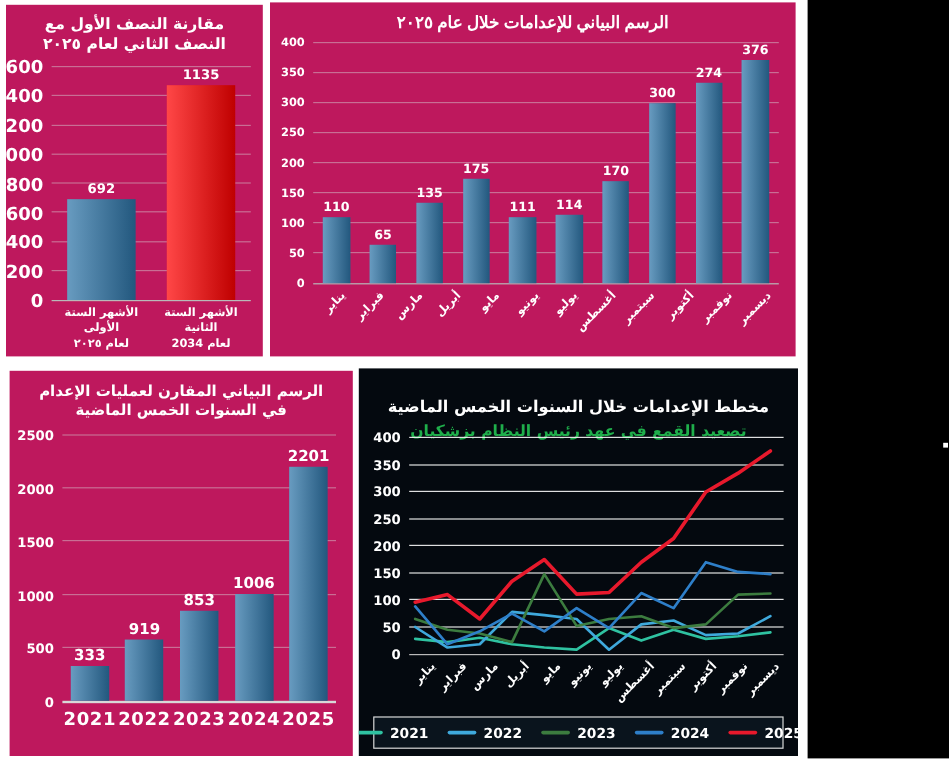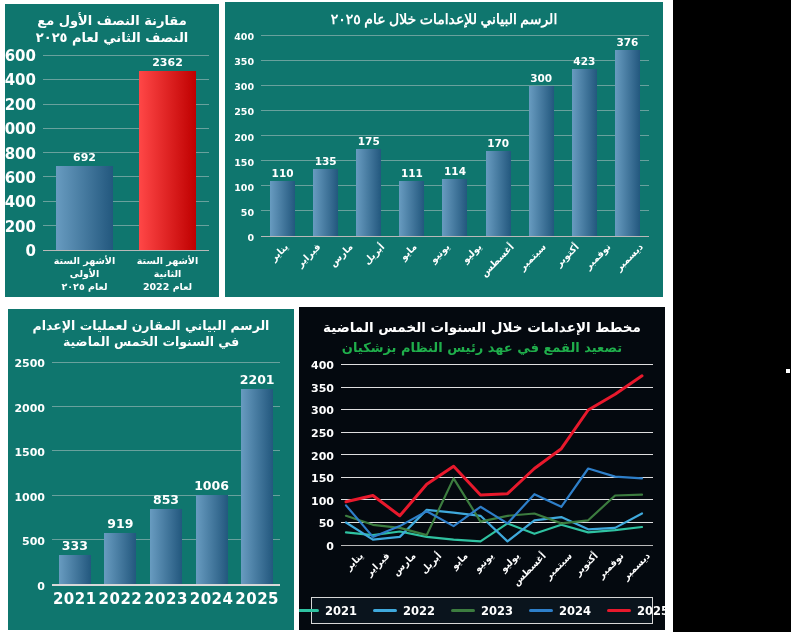--- a/index.html
+++ b/index.html
@@ -1,30 +1,30 @@
 <!DOCTYPE html>
 <html lang="ar"><head>
 <meta charset="utf-8">
 <style>
   *{margin:0;padding:0;box-sizing:border-box;}
   html,body{width:791px;height:638px;}
   body{position:relative;background:#ffffff;font-family:"DejaVu Sans",sans-serif;overflow:hidden;}
   .canvas{position:absolute;inset:0;}
-  .panel{position:absolute;background:#0f766e;color:#fff;overflow:hidden;}
+  .panel{position:absolute;background:#be185d;color:#fff;overflow:hidden;}
   .panel-tl{left:5px;top:4px;width:214px;height:293px;--yw:34px;--xh:40px;}
   .panel-tr{left:225px;top:2px;width:438px;height:295px;--yw:30px;--xh:58px;}
   .panel-bl{left:8px;top:309px;width:286px;height:321px;--yw:40px;--xh:34px;}
   .panel-br{left:299px;top:307px;width:366px;height:323px;--yw:36px;--xh:46px;background:#04090f;}
   .right-strip{position:absolute;left:673px;top:0;width:118px;height:632px;background:#000;}
   .dot{position:absolute;left:786px;top:369px;width:4px;height:4px;background:#fff;}
   .chart-title{text-align:center;font-weight:bold;white-space:pre-line;direction:rtl;line-height:1.3;color:#fff;}
   .panel-tl .chart-title{font-size:13px;padding-top:9px;}
   .panel-tr .chart-title{font-size:14px;padding-top:9px;font-family:Liberation Serif, serif;}
   .panel-bl .chart-title{font-size:12.5px;padding-top:9px;}
-  .panel-br .chart-title{font-size:13.5px;padding-top:12px;}
+  .panel-br .chart-title{font-size:13.5px;padding-top:24px;}
   .chart-sub{text-align:center;font-weight:bold;direction:rtl;font-size:13px;color:#1fae4b;padding-top:3px;}
   .chart-area{position:absolute;display:flex;flex-direction:column;}
   .panel-tl .chart-area{top:52px;left:4px;right:10px;bottom:6px;}
   .panel-tr .chart-area{top:34px;left:6px;right:14px;bottom:2px;}
   .panel-bl .chart-area{top:54px;left:4px;right:14px;bottom:10px;}
   .panel-br .chart-area{top:58px;left:6px;right:12px;bottom:38px;}
   .ca-row{display:flex;flex:1;min-height:0;}
   .ycol{width:var(--yw);position:relative;flex:none;}
   .ytick{position:absolute;right:7px;transform:translateY(50%);font-weight:bold;color:#fff;}
   .panel-tl .ytick{font-size:15px;}
@@ -83,31 +83,31 @@
             <div class="grid" style="bottom: 62.5%;"></div>
             <div class="grid" style="bottom: 75%;"></div>
             <div class="grid" style="bottom: 87.5%;"></div>
             <div class="grid" style="bottom: 100%;"></div>
             <div class="bars">
               <div class="barcell">
                 <div class="bval">692</div>
                 <div class="bar" style="height: 43.25%; width: 68%; background-color: rgb(46, 117, 168);"></div>
               </div>
               <div class="barcell">
-                <div class="bval">2362</div>
+                <div class="bval">1135</div>
                 <div class="bar" style="height: 94.3125%; width: 68%; background-color: rgb(255, 0, 0);"></div>
               </div>
             </div>
           </div>
         </div>
         <div class="xrow">
           <div class="xcell">الأشهر الستة الأولى
 لعام ٢٠٢٥</div>
           <div class="xcell">الأشهر الستة الثانية
-لعام 2022</div>
+لعام 2034</div>
         </div>
       </div>
   </div>
 
   <div class="panel panel-tr">
     <div class="chart-title">الرسم البياني للإعدامات خلال عام ٢٠٢٥</div>
     <div class="chart-area">
         <div class="ca-row">
           <div class="ycol">
             <div class="ytick" style="bottom: 0%;">0</div>
@@ -128,20 +128,24 @@
             <div class="grid" style="bottom: 62.5%;"></div>
             <div class="grid" style="bottom: 75%;"></div>
             <div class="grid" style="bottom: 87.5%;"></div>
             <div class="grid" style="bottom: 100%;"></div>
             <div class="bars">
               <div class="barcell">
                 <div class="bval">110</div>
                 <div class="bar" style="height: 27.5%; width: 58%; background-color: rgb(46, 117, 168);"></div>
               </div>
               <div class="barcell">
+                <div class="bval">65</div>
+                <div class="bar" style="height: 16.25%; width: 58%; background-color: rgb(46, 117, 168);"></div>
+              </div>
+              <div class="barcell">
                 <div class="bval">135</div>
                 <div class="bar" style="height: 33.75%; width: 58%; background-color: rgb(46, 117, 168);"></div>
               </div>
               <div class="barcell">
                 <div class="bval">175</div>
                 <div class="bar" style="height: 43.75%; width: 58%; background-color: rgb(46, 117, 168);"></div>
               </div>
               <div class="barcell">
                 <div class="bval">111</div>
                 <div class="bar" style="height: 27.75%; width: 58%; background-color: rgb(46, 117, 168);"></div>
@@ -152,21 +156,21 @@
               </div>
               <div class="barcell">
                 <div class="bval">170</div>
                 <div class="bar" style="height: 42.5%; width: 58%; background-color: rgb(46, 117, 168);"></div>
               </div>
               <div class="barcell">
                 <div class="bval">300</div>
                 <div class="bar" style="height: 75%; width: 58%; background-color: rgb(46, 117, 168);"></div>
               </div>
               <div class="barcell">
-                <div class="bval">423</div>
+                <div class="bval">274</div>
                 <div class="bar" style="height: 83.75%; width: 58%; background-color: rgb(46, 117, 168);"></div>
               </div>
               <div class="barcell">
                 <div class="bval">376</div>
                 <div class="bar" style="height: 94%; width: 58%; background-color: rgb(46, 117, 168);"></div>
               </div>
             </div>
           </div>
         </div>
         <div class="xrow">

